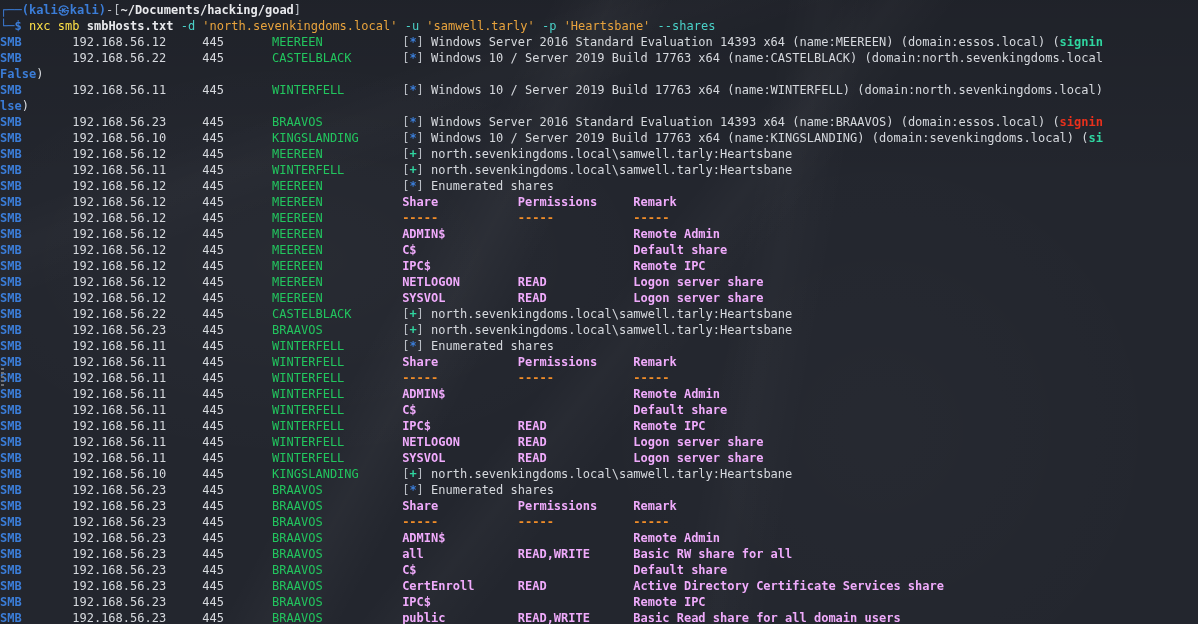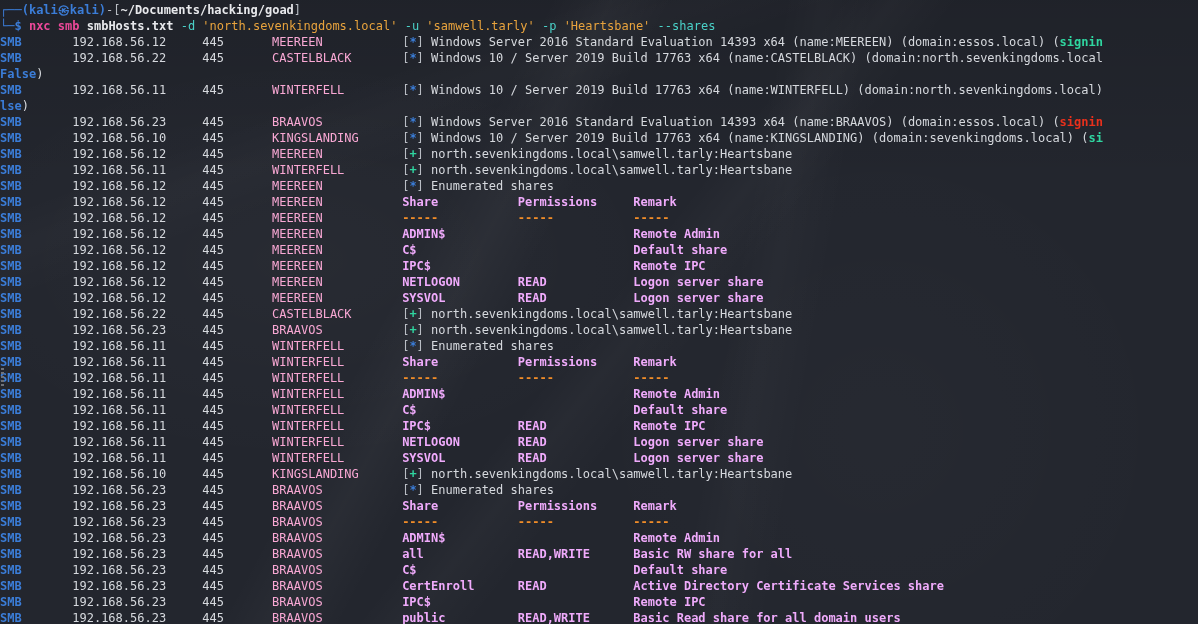--- a/index.html
+++ b/index.html
@@ -40,22 +40,22 @@
     padding: 2px 0 0 0;
     white-space: pre;
   }
   .line {
     height: 16px;
     white-space: pre;
   }
   
   .c-blue      { color: #3b7dd8; font-weight: bold; }
   .c-white     { color: #d6d9de; }
-  .c-dim       { color: #ec4899; font-weight: bold; }
-  .c-host      { color: #f9a8d4; padding-left: 12px; }
+  .c-dim       { color: #fde047; }
+  .c-host      { color: #22c55e; padding-left: 12px; }
   .c-orange    { color: #f0abfc; font-weight: bold; }
   .c-green     { color: #2fd6a0; font-weight: bold; }
   .c-red       { color: #e8301c; font-weight: bold; }
   .c-teal      { color: #2fd6a0; font-weight: bold; }
   .c-cyan      { color: #4ad1c8; }
   .c-yellow    { color: #e8a33d; }
   .c-path      { color: #e8e9ec; font-weight: bold; }
   .c-bracket   { color: #b9bdc4; }
   .underline-dash { color: #f08c28; font-weight: bold; }
 

